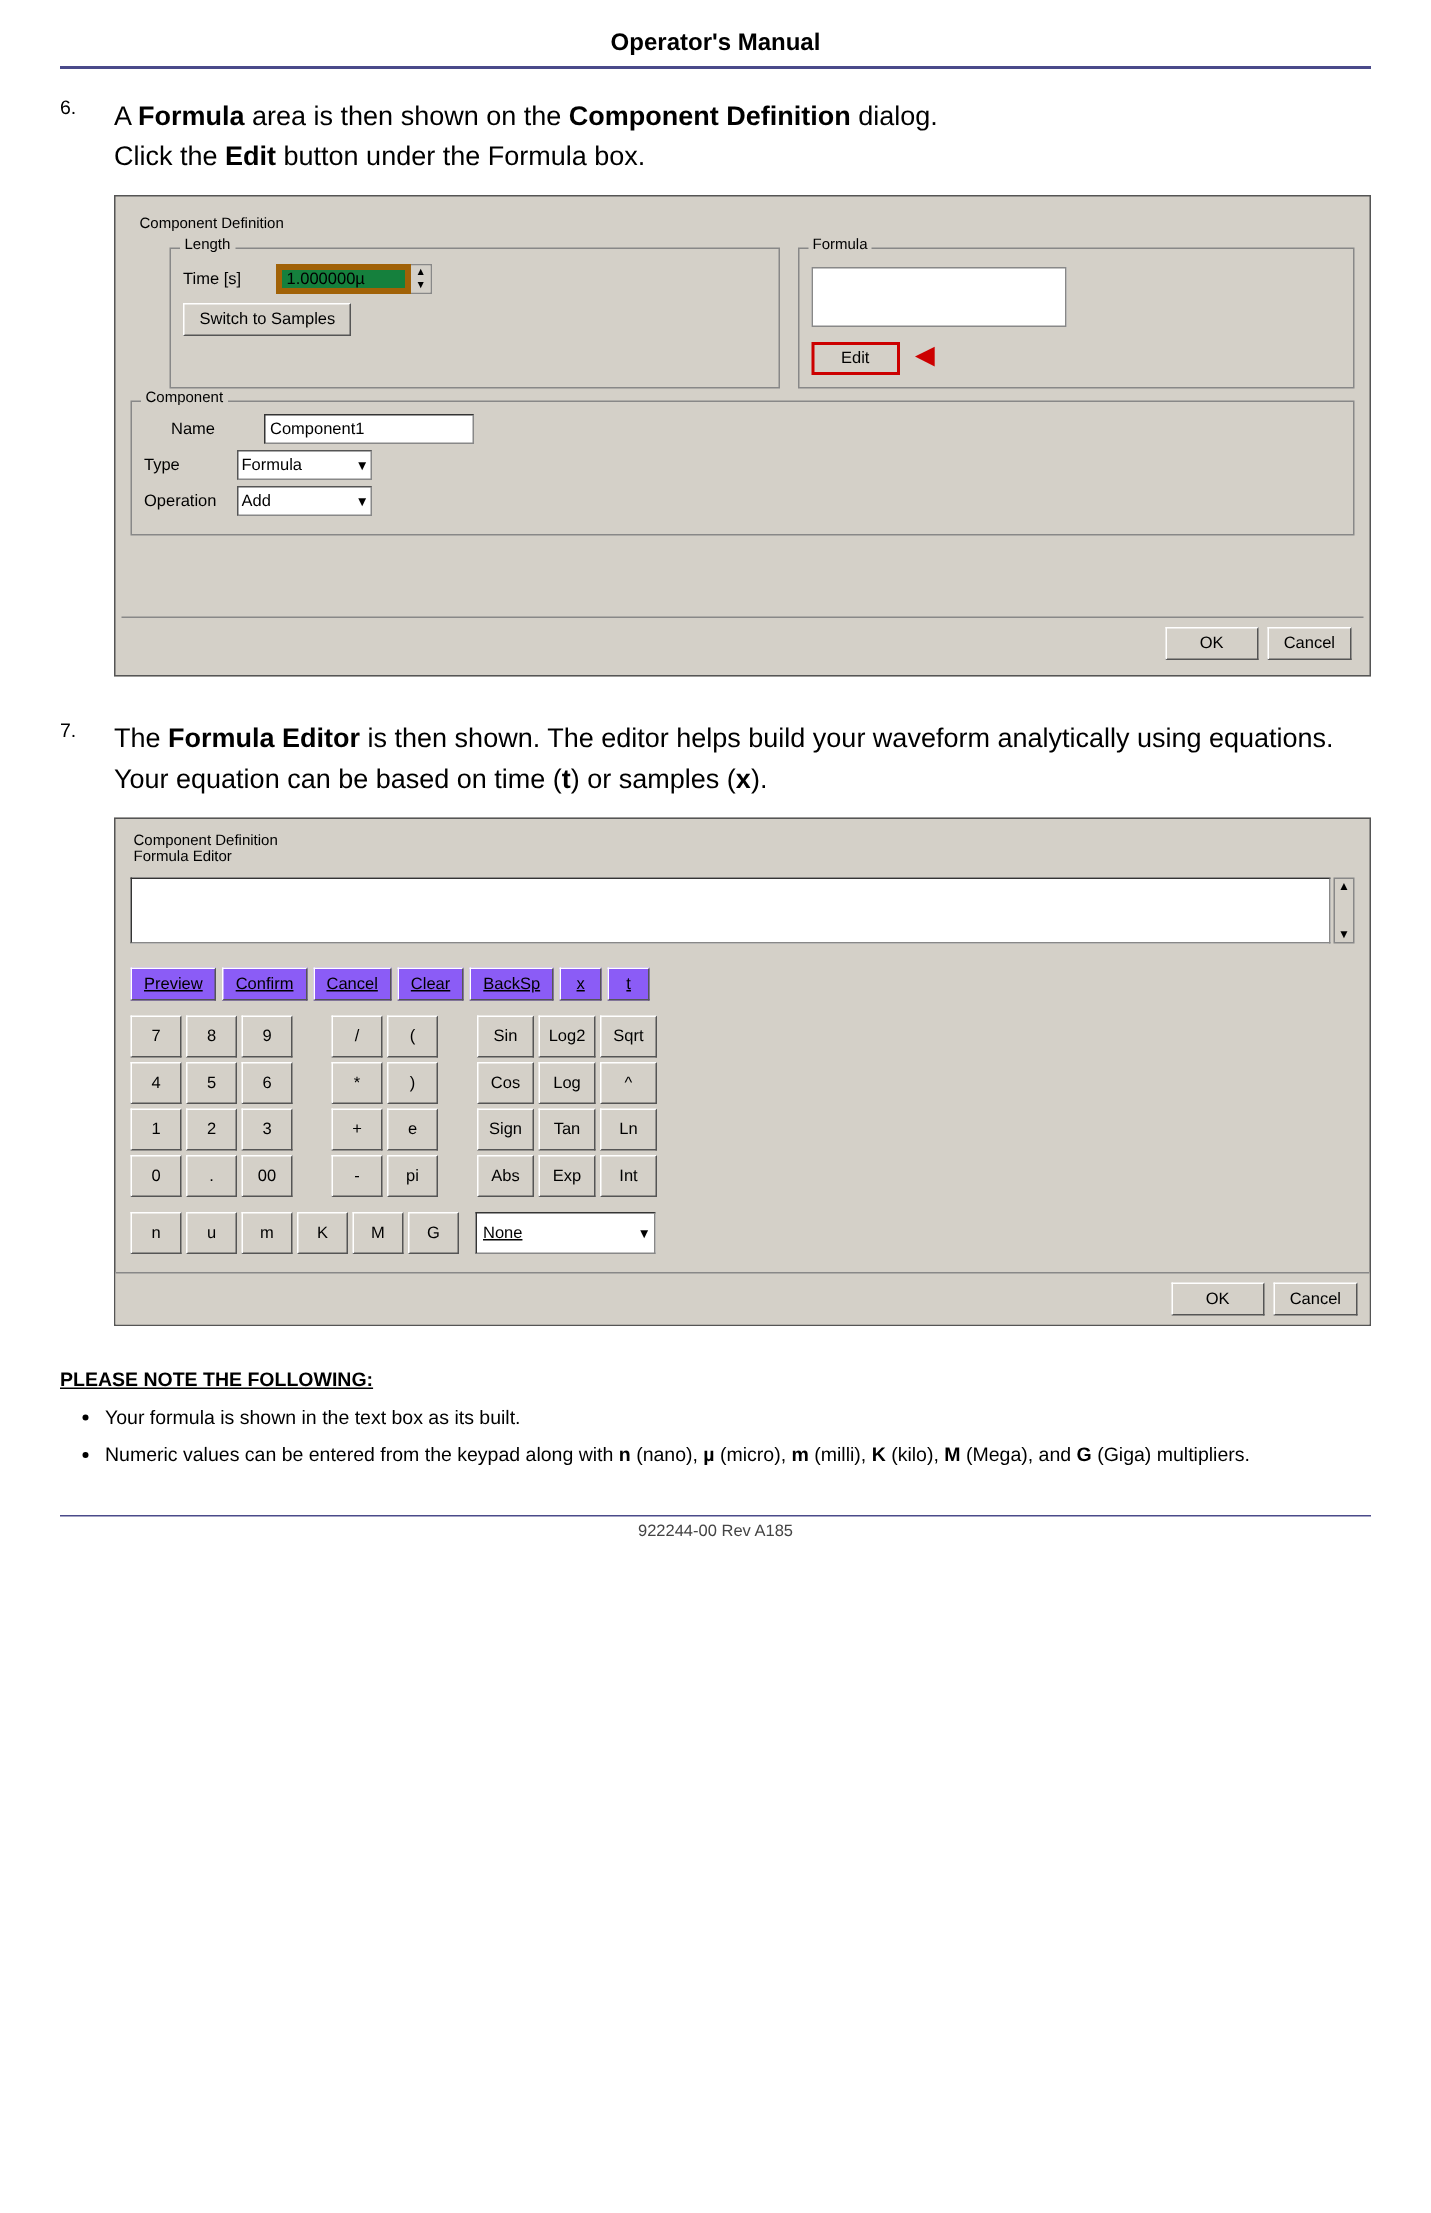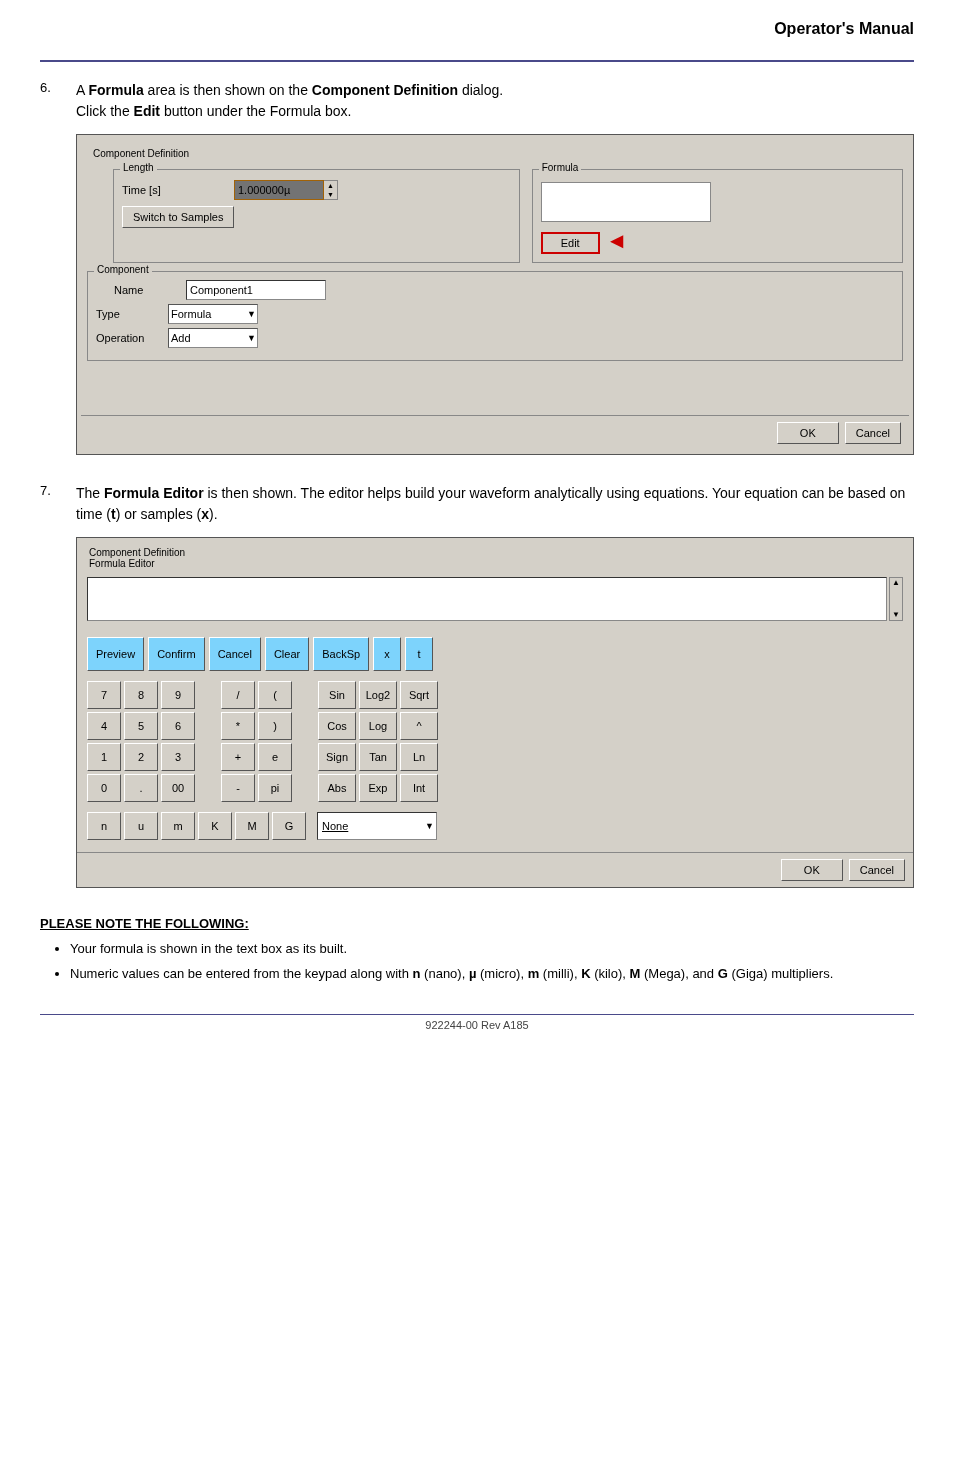--- a/index.html
+++ b/index.html
@@ -6,78 +6,77 @@
     body {
       font-family: Arial, sans-serif;
       font-size: 13px;
       background: #fff;
       color: #000;
       width: 954px;
       min-height: 1475px;
       padding: 20px 40px;
     }
     .header-title {
-      text-align: right;
+      text-align: center;
       font-size: 16px;
       font-weight: bold;
       border-bottom: 2px solid #4a4a8a;
-      padding-bottom: 22px;
+      padding-bottom: 6px;
       margin-bottom: 18px;
     }
     .step-container {
       display: flex;
       margin-bottom: 22px;
     }
     .step-num {
       min-width: 36px;
       font-size: 13px;
     }
     .step-content {
       flex: 1;
     }
     .step-text {
-      font-size: 14px;
+      font-size: 18px;
       line-height: 1.5;
       margin-bottom: 12px;
     }
     .step-text b { font-weight: bold; }
 
     
     .dialog-box {
       border: 1.5px solid #555;
       background: #d4d0c8;
       margin-bottom: 6px;
       padding: 4px;
       font-size: 11px;
       position: relative;
     }
     .row {
       display: flex;
       align-items: center;
-      gap: 16px;
+      gap: 6px;
       margin-bottom: 4px;
     }
     .label {
       min-width: 56px;
       font-size: 11px;
     }
     .input-spinner {
       display: flex;
       align-items: center;
     }
     .spinner-box {
-      background: #737373;
-      border: 1px solid #a16207;
+      background: #15803d;
+      border: 4px solid #a16207;
       height: 20px;
       width: 90px;
       padding: 1px 3px;
       font-size: 11px;
       display: flex;
       align-items: center;
-      margin-left: 40px;
     }
     .spinner-arrows {
       display: flex;
       flex-direction: column;
       border: 1px solid #888;
       border-left: none;
       height: 20px;
       width: 14px;
     }
     .spinner-arrow {
@@ -210,31 +209,32 @@
       resize: none;
       font-size: 11px;
     }
     .fe-toolbar {
       display: flex;
       gap: 4px;
       margin-bottom: 10px;
       align-items: center;
     }
     .fe-btn {
-      background: #7dd3fc;
+      background: #8b5cf6;
       border: 1px solid #888;
       border-top-color: #fff;
       border-left-color: #fff;
       border-bottom-color: #555;
       border-right-color: #555;
       padding: 2px 8px;
       font-size: 11px;
       cursor: pointer;
-      height: 34px;
+      height: 22px;
       min-width: 44px;
+      text-decoration: underline;
     }
     .fe-btn-sm {
       min-width: 28px;
       padding: 2px 4px;
     }
     .keypad-area {
       display: flex;
       gap: 14px;
     }
     .keypad-num {

